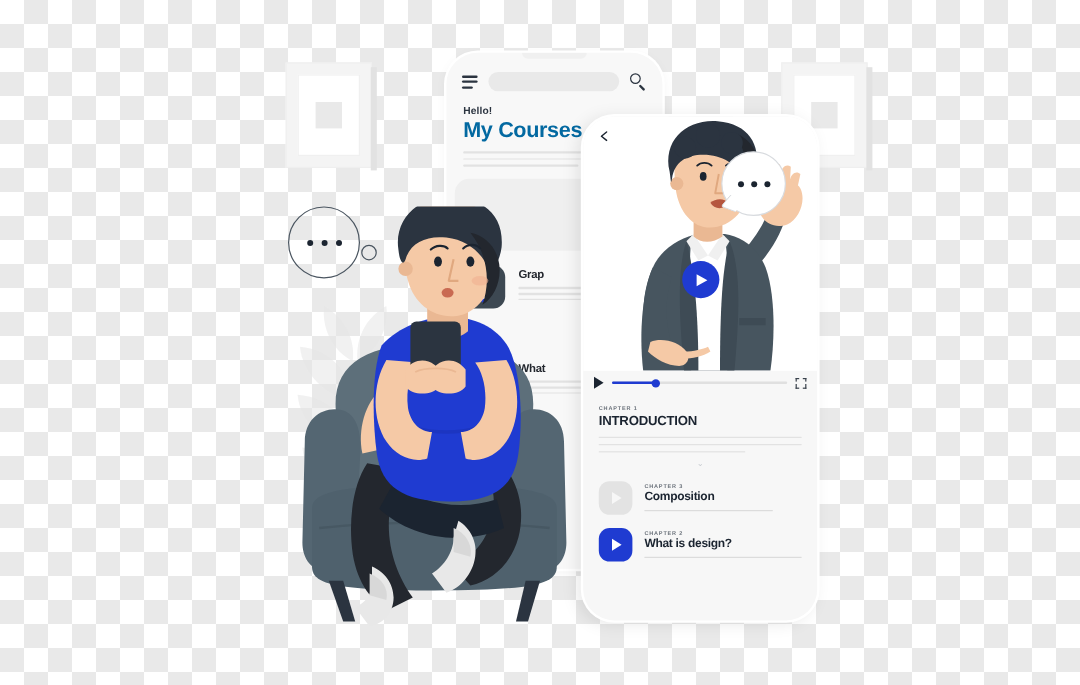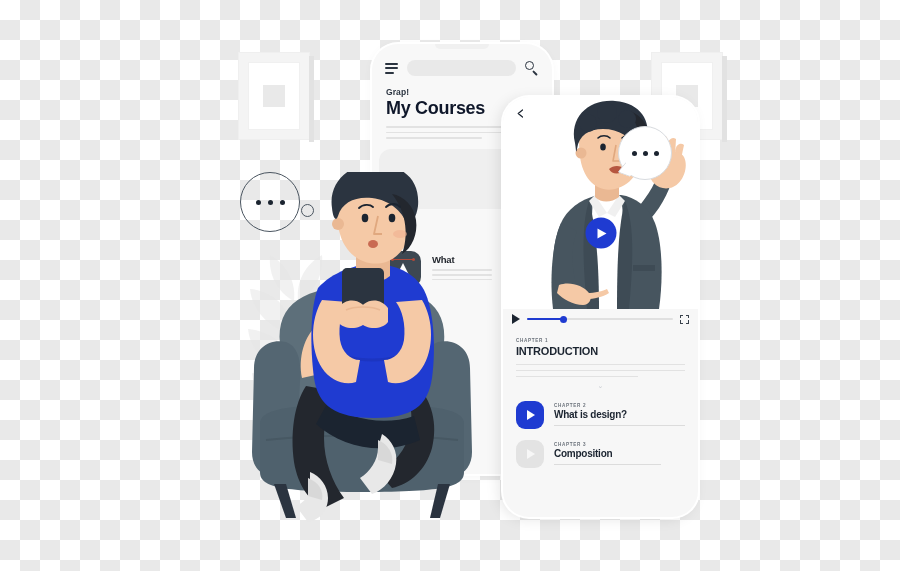--- a/index.html
+++ b/index.html
@@ -34,21 +34,21 @@
     box-shadow:0 0 0 2px #ffffff;
     overflow:hidden;
   }
   .phone-back{
     width:180px;height:430px;left:372px;top:44px;
     border-radius:26px;
     background:#f8f8f8;
     box-shadow:0 0 0 2px #ffffff, 0 2px 10px rgba(0,0,0,.05);
   }
   .phone-front{
-    width:195px;height:420px;left:503px;top:97px;
+    width:195px;height:420px;left:486px;top:97px;
     border-radius:26px;
     background:#f7f7f7;
     box-shadow:0 0 0 2px #ffffff, -4px 2px 14px rgba(0,0,0,.10);
   }
   .notch{
     position:absolute;left:50%;transform:translateX(-50%);top:0;
     width:54px;height:5px;background:#f0f0f0;border-radius:0 0 6px 6px;
   }
 
   
@@ -57,21 +57,21 @@
   .hamburger i{display:block;height:2px;background:#2b3440;border-radius:1px;}
   .hamburger i:nth-child(1){width:13px;}
   .hamburger i:nth-child(2){width:13px;}
   .hamburger i:nth-child(3){width:9px;}
   .searchpill{flex:1;height:16px;background:#e9e9e9;border-radius:9px;}
   .srch-icon{flex:none;width:14px;height:14px;position:relative;}
   .srch-icon .c{position:absolute;left:0;top:0;width:9px;height:9px;border:1.6px solid #2b3440;border-radius:50%;box-sizing:border-box;}
   .srch-icon .h{position:absolute;left:8px;top:8.5px;width:6px;height:1.6px;background:#2b3440;transform:rotate(45deg);transform-origin:left center;border-radius:1px;}
 
   .bp-hello{font-size:8.5px;font-weight:700;color:#2b3440;margin:11px 0 0 14px;letter-spacing:.1px;}
-  .bp-title{font-size:18px;font-weight:800;color:#0f172a;margin:1px 0 0 14px;letter-spacing:-.3px;}
+  .bp-title{font-size:18px;font-weight:800;color:#0369a1;margin:1px 0 0 14px;letter-spacing:-.3px;}
   .bp-lines{margin:7px 0 0 14px;width:130px;}
   .bp-lines div{height:1.6px;background:#e2e2e2;border-radius:1px;margin-bottom:4px;}
   .bp-lines div.a{width:100%;}
   .bp-lines div.b{width:100%;}
   .bp-lines div.c{width:74%;}
 
   .bp-card{margin:10px 7px 0 7px;background:#efefef;border-radius:12px;height:60px;}
   .bp-row{display:flex;align-items:center;gap:11px;margin:12px 0 0 13px;}
   .tile{
     width:36px;height:36px;border-radius:10px;background:#3d4852;flex:none;position:relative;
@@ -190,31 +190,53 @@
           <i></i>
           <i></i>
         </div>
       <div class="searchpill" title=""></div>
       <div class="srch-icon">
         <div class="c"></div>
           <div class="h"></div>
       </div>
     </div>
 
-    <div class="bp-hello">Grap!</div>
+    <div class="bp-hello">Hello!</div>
     <div class="bp-title">My Courses</div>
 
     <div class="bp-lines">
       <div class="a"></div>
         <div class="b"></div>
         <div class="c"></div>
     </div>
 
     <div class="bp-card"></div>
 
+    <div class="bp-row">
+      <div class="tile">
+        <div class="ruler">
+            <div class="bar"></div>
+            <div class="d" style="left:0;"></div>
+            <div class="d" style="right:0;"></div>
+          </div>
+        <svg class="nib" viewBox="0 0 14 19">
+          <path d="M7 0 L13 12 L7 17 L1 12 Z" fill="#ffffff"></path>
+          <circle cx="7" cy="11" r="2.3" fill="#1b2430"></circle>
+          <path d="M4.5 16 L9.5 16 L8.5 19 L5.5 19 Z" fill="#1f3bd1"></path>
+        </svg>
+      </div>
+      <div>
+        <div class="bp-label">Grap</div>
+        <div class="bp-sub">
+            <div></div>
+            <div></div>
+            <div></div>
+          </div>
+      </div>
+    </div>
 
     <div class="bp-row" style="margin-top:42px;">
       <div class="tile">
         <div class="ruler">
             <div class="bar"></div>
             <div class="d" style="left:0;"></div>
             <div class="d" style="right:0;"></div>
           </div>
         <svg class="nib" viewBox="0 0 14 19">
           <path d="M7 0 L13 12 L7 17 L1 12 Z" fill="#ffffff"></path>
@@ -390,37 +412,37 @@
 
     <div class="fp-body">
       <div class="ch-kicker">CHAPTER 1</div>
       <div class="ch-title-1">INTRODUCTION</div>
       <div class="rule"></div>
       <div class="rule" style="margin-top:5px;"></div>
       <div class="rule short" style="margin-top:5px;"></div>
       <div class="dot-caret">⌄</div>
 
       <div class="ch-item">
+        <div class="ch-play inactive">
+            <div class="t"></div>
+          </div>
+        <div class="ch-txt">
+          <div class="ch-kicker">CHAPTER 3</div>
+          <div class="ch-name">Composition</div>
+          <div class="ch-underline" style="width:82%;"></div>
+        </div>
+      </div>
+
+      <div class="ch-item">
         <div class="ch-play active">
             <div class="t"></div>
           </div>
         <div class="ch-txt">
           <div class="ch-kicker">CHAPTER 2</div>
           <div class="ch-name">What is design?</div>
           <div class="ch-underline"></div>
         </div>
       </div>
 
-      <div class="ch-item">
-        <div class="ch-play inactive">
-            <div class="t"></div>
-          </div>
-        <div class="ch-txt">
-          <div class="ch-kicker">CHAPTER 3</div>
-          <div class="ch-name">Composition</div>
-          <div class="ch-underline" style="width:82%;"></div>
-        </div>
-      </div>
-
     </div>
   </div>
 
 </div>
 
 </body></html>

